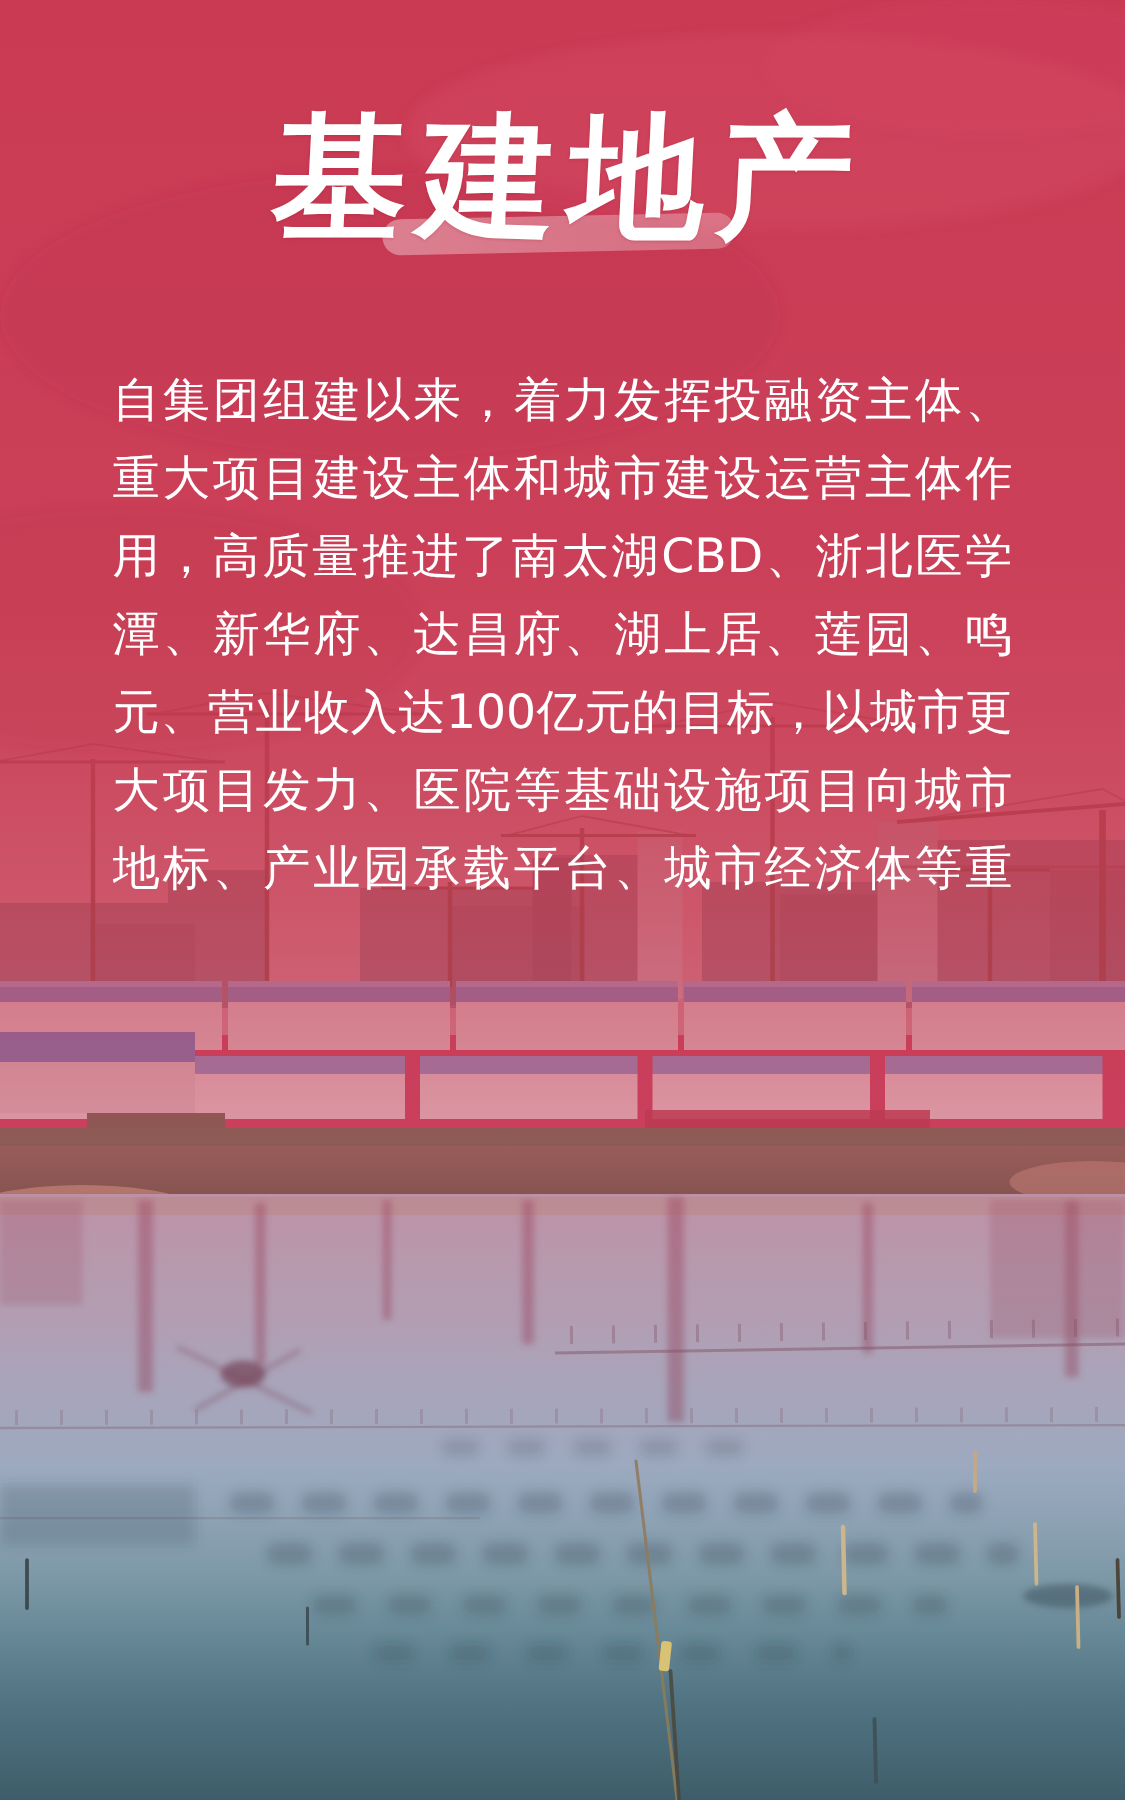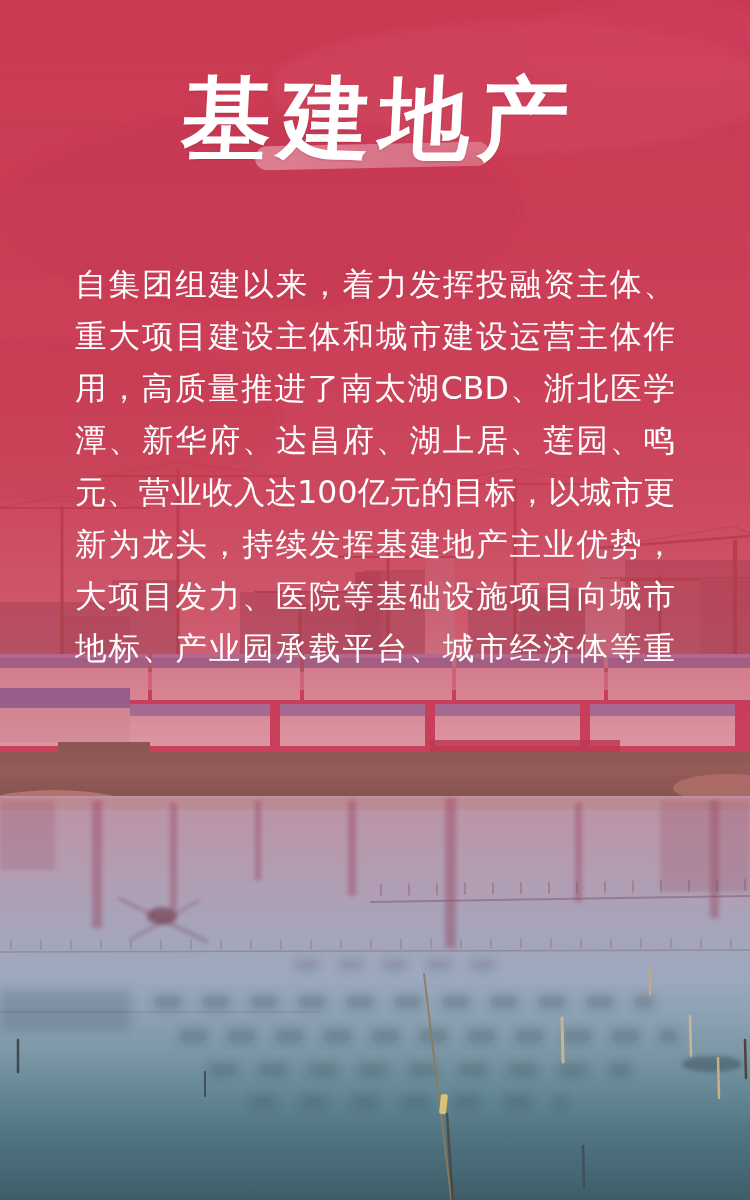--- a/index.html
+++ b/index.html
@@ -20,21 +20,21 @@
   .title{
     position:absolute;left:0;right:0;top:74px;margin:0;
     text-align:center;
     font-size:90px;line-height:1;font-weight:700;
     letter-spacing:9px;text-indent:9px;
     color:var(--text-white,#ffffff);
     transform:skewX(-3deg);
     text-shadow:0 1px 2px rgba(150,20,45,.25);
   }
   .paragraph{
-    position:absolute;left:75px;top:258px;width:600px;
+    position:absolute;left:75px;top:241px;width:600px;
     color:var(--text-white,#ffffff);
     font-size:31.5px;font-weight:400;
   }
   .pline{
     height:52px;line-height:52px;overflow:hidden;
     text-align:justify;text-align-last:justify;
     text-justify:inter-character;
     white-space:nowrap;
   }
 </style>
@@ -238,18 +238,17 @@
   <div class="title-pill"></div>
 
   <h1 class="title">基建地产</h1>
 
   <div class="paragraph" id="paragraph">
       <div class="pline">自集团组建以来，着力发挥投融资主体、</div>
       <div class="pline">重大项目建设主体和城市建设运营主体作</div>
       <div class="pline">用，高质量推进了南太湖CBD、浙北医学</div>
       <div class="pline">潭、新华府、达昌府、湖上居、莲园、鸣</div>
       <div class="pline">元、营业收入达100亿元的目标，以城市更</div>
-      <div class="pline">新为龙头，持续发挥基建地产主业优势，</div>
       <div class="pline">大项目发力、医院等基础设施项目向城市</div>
       <div class="pline">地标、产业园承载平台、城市经济体等重</div>
     </div>
 
 </div>
 
 </body></html>

